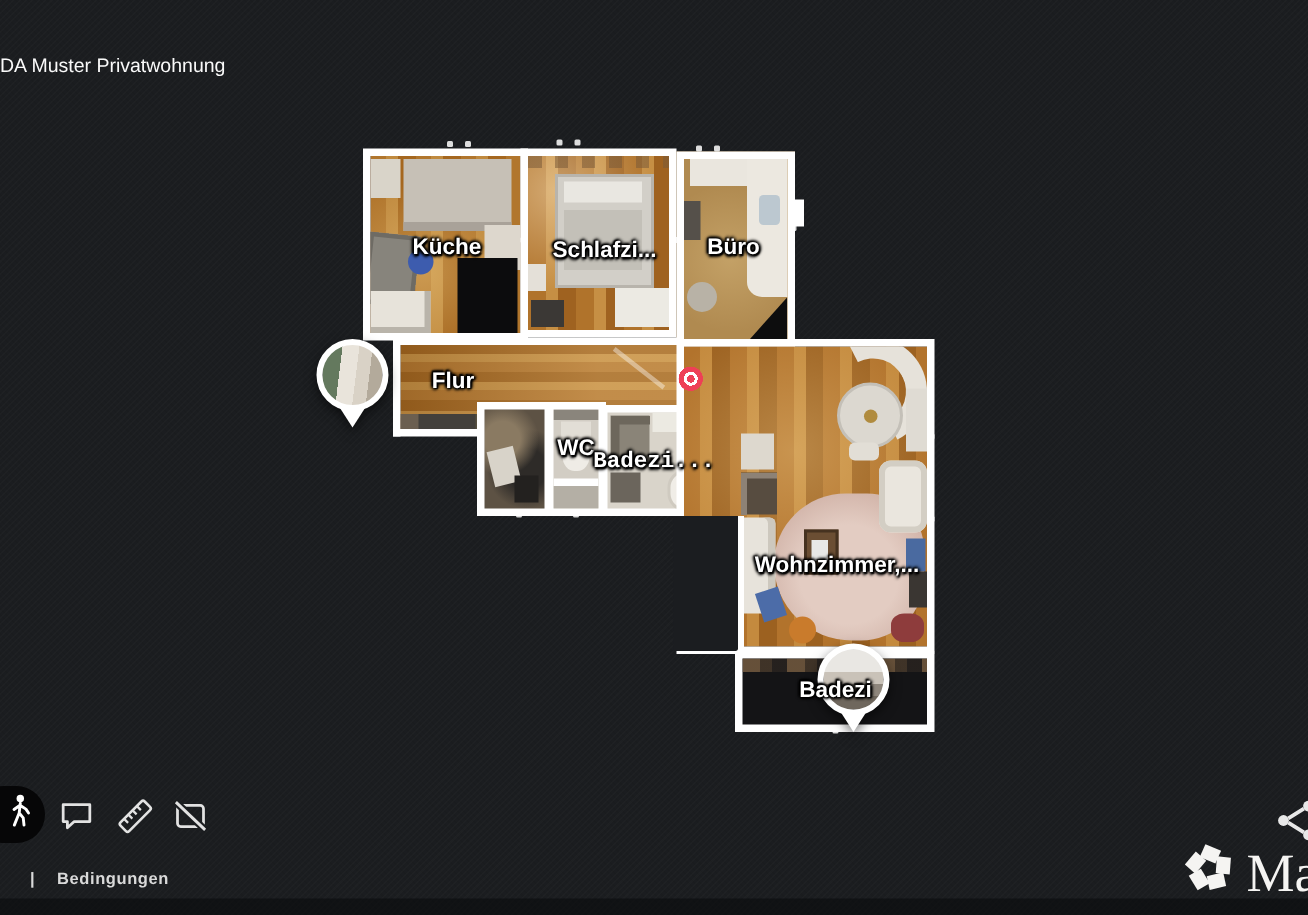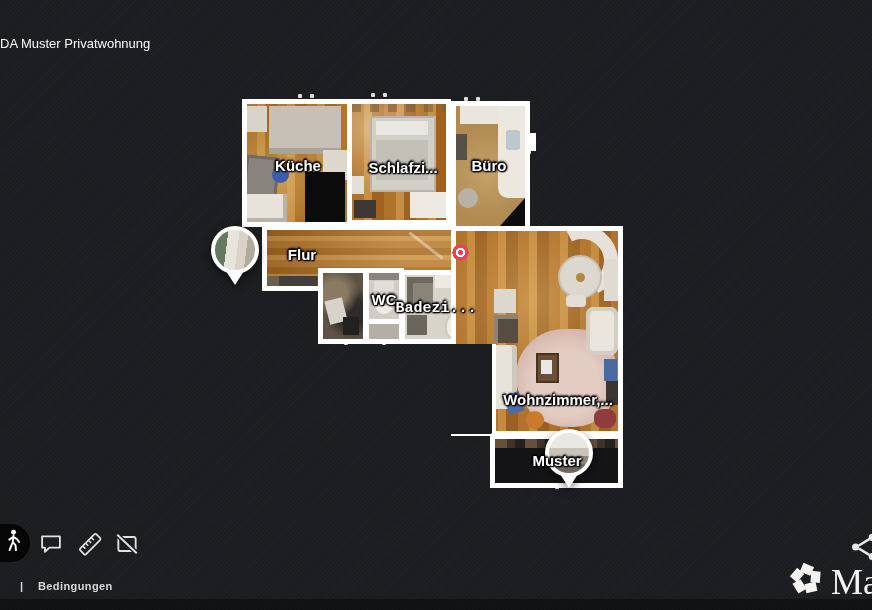--- a/index.html
+++ b/index.html
@@ -156,28 +156,28 @@
   <div class="hdot" style="left:555px;top:485px;"></div>
 
   <div class="target" style="left:452px;top:244px;"></div>
 
   <div class="rlabel" style="left:298px;top:165px;">Küche</div>
   <div class="rlabel" style="left:403px;top:167px;">Schlafzi...</div>
   <div class="rlabel" style="left:489px;top:165px;">Büro</div>
   <div class="rlabel" style="left:302px;top:254px;">Flur</div>
   <div class="rlabel" style="left:384px;top:299px;">WC</div>
   <div class="rlabel" style="left:436px;top:308px;font-family:Liberation Mono, monospace;">Badezi...</div>
-  <div class="rlabel" style="left:558px;top:399px;z-index:8;">Wohnzimmer,...</div>
+  <div class="rlabel" style="left:558px;top:377px;z-index:8;">Wohnzimmer,...</div>
 
   <div class="pin" style="left:545px;top:429px;">
     <div class="pin-circle" style="background:
         linear-gradient(180deg,#e9e7e3 0 38%,#c9c2b8 38% 58%,#8e867c 58% 78%,#6f675d 78%);"></div>
     <div class="pin-tail"></div>
   </div>
-  <div class="rlabel" style="left:557px;top:460px;z-index:8;">Muster</div>
+  <div class="rlabel" style="left:557px;top:460px;z-index:8;">Badezi</div>
 
   <div class="pin" style="left:211px;top:226px;">
     <div class="pin-circle" style="background:
         linear-gradient(97deg,#64795e 0 30%,#e9e4db 30% 55%,#d9d2c6 55% 75%,#b3aa9b 75%);"></div>
     <div class="pin-tail"></div>
   </div>
 
   <div class="toolbtn" style="left:-16px;top:524px;width:46px;height:38px;border-radius:19px;background:#060607;">
     <svg width="26" height="28" viewBox="0 0 24 26" style="position:absolute;left:16px;top:4px;">
       <circle cx="12.5" cy="4" r="2.3" fill="#fff"></circle>

